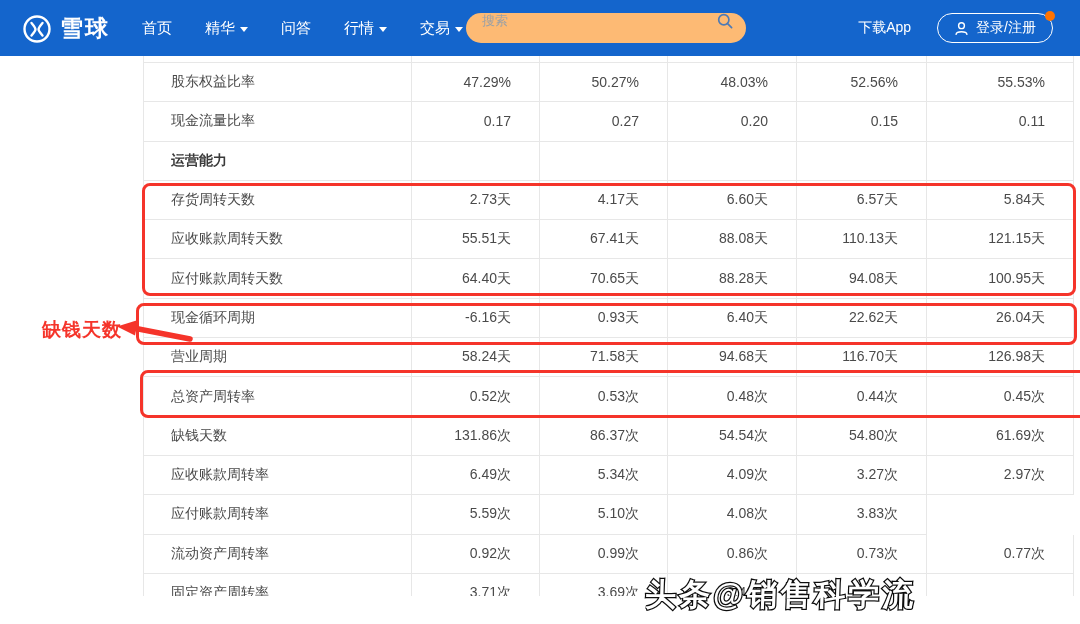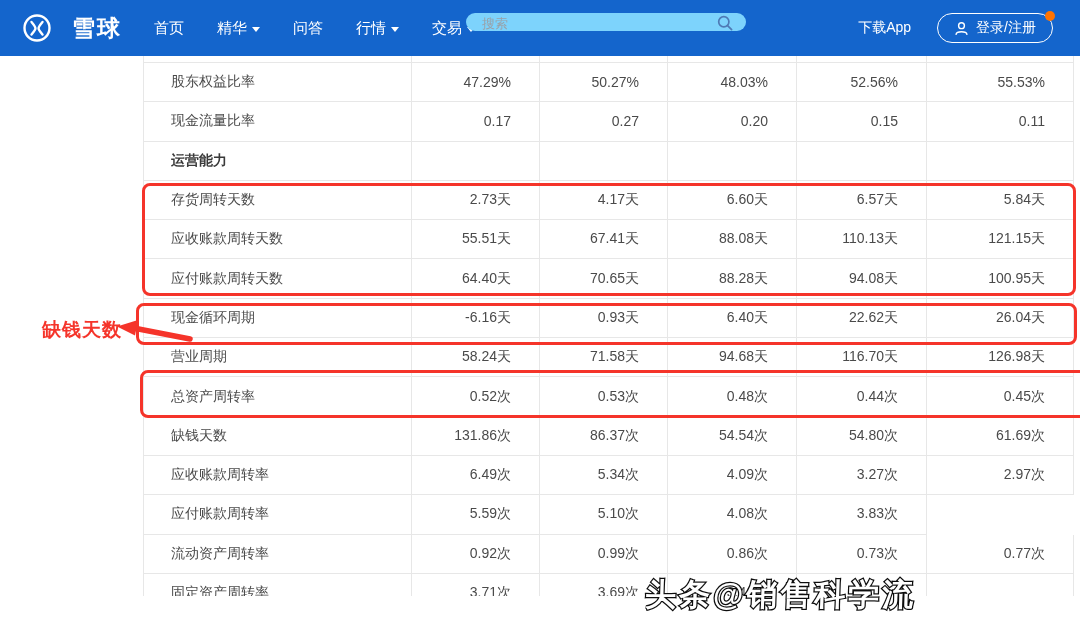--- a/index.html
+++ b/index.html
@@ -2,27 +2,27 @@
 <html><head>
 <meta charset="utf-8">
 <style>
   * { margin:0; padding:0; box-sizing:border-box; }
   html,body { background:#fff; }
   body { font-family:"Liberation Sans", sans-serif; }
   .page { position:relative; width:1080px; height:624px; background:#fff; overflow:hidden; }
 
   
   .header { position:absolute; left:0; top:0; width:1080px; height:56px; background:#1465cc; display:flex; align-items:center; }
-  .logo-wrap { display:flex; align-items:flex-start; margin-left:22px; cursor:pointer;gap:12px; }
+  .logo-wrap { display:flex; align-items:flex-end; margin-left:22px; cursor:pointer; }
   .logo-icon { width:30px; height:30px; }
   .brand { color:#fff; font-size:23px; font-weight:700; margin-left:8px; letter-spacing:2px; }
   .nav { display:flex; align-items:center; margin-left:32px; gap:33px; }
   .nav-item { color:#fff; font-size:15px; display:flex; align-items:center; gap:5px; cursor:pointer; white-space:nowrap; }
   .caret { width:0; height:0; border-left:4.5px solid transparent; border-right:4.5px solid transparent; border-top:5.5px solid #fff; margin-top:2px; }
-  .search { position:absolute; left:466px; top:13px; width:280px; height:18px; background:#7dd3fc; border-radius:15px; display:flex; align-items:flex-end; }
+  .search { position:absolute; left:466px; top:13px; width:280px; height:30px; background:#fdba74; border-radius:15px; display:flex; align-items:flex-start; }
   .search input { border:none; outline:none; background:transparent; flex:1; margin-left:16px; font-size:13px; color:#333; font-family:"Liberation Sans", sans-serif; }
   .search input::placeholder { color:#9aa0a6; }
   .search-icon { width:16px; height:16px; margin-right:13px; }
   .header-right { position:absolute; right:27px; top:0; height:56px; display:flex; align-items:center; gap:26px; }
   .download { color:#fff; font-size:14px; cursor:pointer;margin-left:19px; }
   .login-btn { position:relative; height:30px; padding:12px 16px; border:1.5px solid #fff; border-radius:16px; display:flex; align-items:center; gap:7px; color:#fff; font-size:14px; cursor:pointer; background:transparent; font-family:"Liberation Sans", sans-serif; }
   .badge-dot { position:absolute; top:-3px; right:-3px; width:10px; height:10px; border-radius:50%; background:#ff7300; }
 
   
   .table-wrap { position:absolute; left:143px; top:56px; width:931px; height:540px; overflow:hidden; border-left:1px solid #e7e7e7; }

